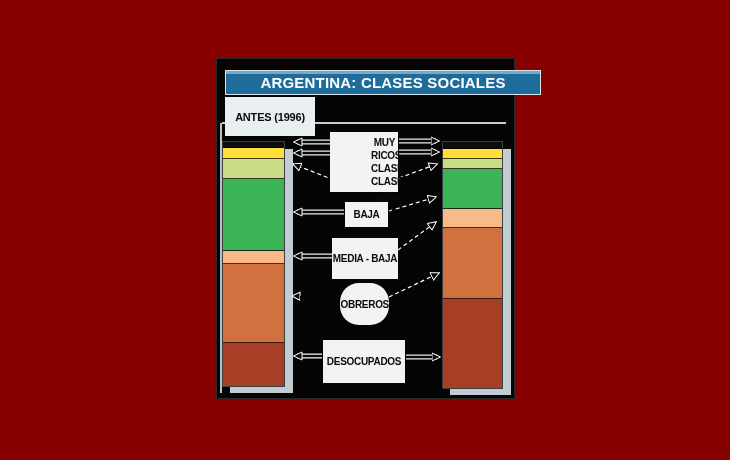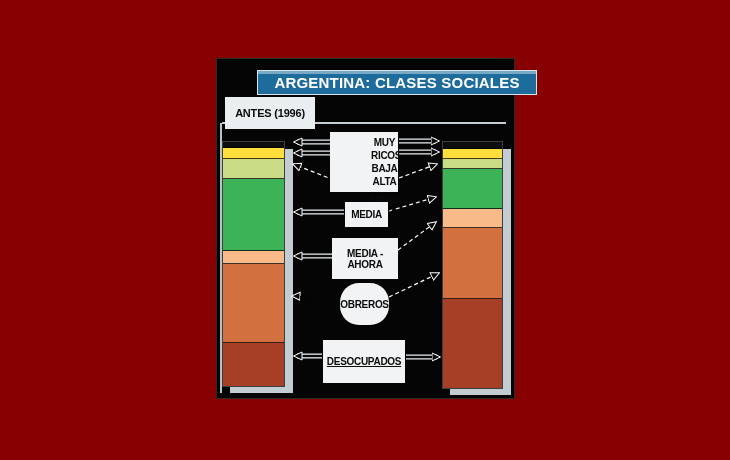--- a/index.html
+++ b/index.html
@@ -1,25 +1,25 @@
 <!DOCTYPE html>
 <html><head>
 <meta charset="utf-8">
 <style>
   html,body{margin:0;padding:0;background:#870101;}
   .stage{position:relative;width:730px;height:460px;background:#870101;overflow:hidden;
          font-family:"Liberation Sans", sans-serif;}
   .panel{position:absolute;left:216px;top:58px;width:299px;height:341px;background:#050505;
          border:1px solid #2a2a2a;box-sizing:border-box;}
-  .title-bar{position:absolute;left:225px;top:70px;width:280px;height:25px;
+  .title-bar{position:absolute;left:225px;top:70px;width:316px;height:25px;
          background:linear-gradient(#78aac6 0 3px,#1e6c9c 3px);
          border:1px solid #d8e4ea;box-sizing:border-box;
-         display:flex;align-items:center;justify-content:center;z-index:3;margin-left:32px;}
+         display:flex;align-items:center;justify-content:center;z-index:3;}
   .title-bar span{color:#ffffff;font-weight:700;font-size:15px;letter-spacing:0.2px;}
-  .col-label{position:absolute;top:97px;height:32px;background:#e9eef0;z-index:3;
+  .col-label{position:absolute;top:97px;height:39px;background:#e9eef0;z-index:3;
          display:flex;align-items:center;justify-content:center;}
   .col-label span{color:#0b0b0b;font-weight:700;font-size:11px;letter-spacing:-0.2px;}
   .col-label.left{left:225px;width:90px;}
   .col-label.right{left:413px;width:90px;}
   .divider{position:absolute;left:222px;top:122px;width:284px;height:2px;background:#c2ccd1;z-index:2;}
   .axis-left{position:absolute;left:220px;top:123px;width:2px;height:270px;background:#b8c2c6;z-index:2;}
   .bar-shadow{position:absolute;background:#c3ccd1;z-index:1;}
   .bar-shadow.antes{left:230px;top:149px;width:63px;height:244px;}
   .bar-shadow.ahora{left:450px;top:149px;width:61px;height:246px;}
   .bar{position:absolute;z-index:2;border:1px solid #3a3f42;box-sizing:content-box;}
@@ -32,24 +32,24 @@
   .dots-brick{background-image:radial-gradient(rgba(150,118,60,0.55) 0.8px, transparent 1.5px);
          background-size:10px 10px;background-position:4px 4px;}
   .arrows{position:absolute;left:0;top:0;z-index:4;pointer-events:none;}
   .lbl{position:absolute;background:#f1f3f4;z-index:5;color:#0a0a0a;font-weight:700;
          font-size:10px;letter-spacing:-0.3px;text-align:center;box-sizing:border-box;}
   .lbl-group{left:330px;top:132px;width:68px;height:60px;padding-top:4px;}
   .lbl-group .line{display:block;line-height:13px;padding-left:41px;}
   .lbl-group .line.gap{margin-top:6px;}
   .lbl-media{left:345px;top:202px;width:43px;height:25px;display:flex;align-items:center;justify-content:center;}
   .lbl-mediabaja{left:332px;top:238px;width:66px;height:41px;display:flex;align-items:center;justify-content:center;}
-  .lbl-obreros{left:340px;top:283px;width:49px;height:42px;display:flex;align-items:center;justify-content:center;border-radius:19px;}
+  .lbl-obreros{left:340px;top:283px;width:49px;height:42px;display:flex;align-items:center;justify-content:flex-end;border-radius:19px;}
   .lbl-desoc{left:323px;top:340px;width:82px;height:43px;display:flex;flex-direction:column;
          align-items:center;justify-content:center;}
-  .lbl-desoc .line{display:block;line-height:19px;text-decoration:underline;}
+  .lbl-desoc .line{display:block;line-height:19px;}
 </style>
 </head>
 <body>
 
 <div class="stage">
 
   <div class="panel"></div>
 
   <div class="title-bar">
     <span>ARGENTINA: CLASES SOCIALES</span>
@@ -127,30 +127,30 @@
     <line x1="334" y1="180" x2="293" y2="164" stroke="#ffffff" stroke-width="1.2" stroke-dasharray="4 3" marker-end="url(#ah)"></line>
     <line x1="318" y1="297" x2="292" y2="296" stroke="#050505" stroke-width="1.2" marker-end="url(#ah)"></line>
     <line x1="399" y1="178" x2="437" y2="164" stroke="#ffffff" stroke-width="1.2" stroke-dasharray="4 3" marker-end="url(#ah)"></line>
     <line x1="389" y1="211" x2="436" y2="197" stroke="#ffffff" stroke-width="1.2" stroke-dasharray="4 3" marker-end="url(#ah)"></line>
     <line x1="398" y1="250" x2="436" y2="222" stroke="#ffffff" stroke-width="1.2" stroke-dasharray="4 3" marker-end="url(#ah)"></line>
     <line x1="389" y1="297" x2="439" y2="273" stroke="#ffffff" stroke-width="1.2" stroke-dasharray="4 3" marker-end="url(#ah)"></line>
   </svg>
 
   <div class="lbl lbl-group">
     <span class="line">MUY RICOS</span>
-    <span class="line">BAJA ALTA</span>
+    <span class="line">CLASE CLASE</span>
     <span class="line gap">MEDIA-ALTA</span>
   </div>
 
   <div class="lbl lbl-media">
-    <span>MEDIA</span>
+    <span>BAJA</span>
   </div>
 
   <div class="lbl lbl-mediabaja">
-    <span>MEDIA - AHORA</span>
+    <span>MEDIA - BAJA</span>
   </div>
 
   <div class="lbl lbl-obreros">
     <span>OBREROS</span>
   </div>
 
   <div class="lbl lbl-desoc">
     <span class="line">DESOCUPADOS</span>
   </div>
 

